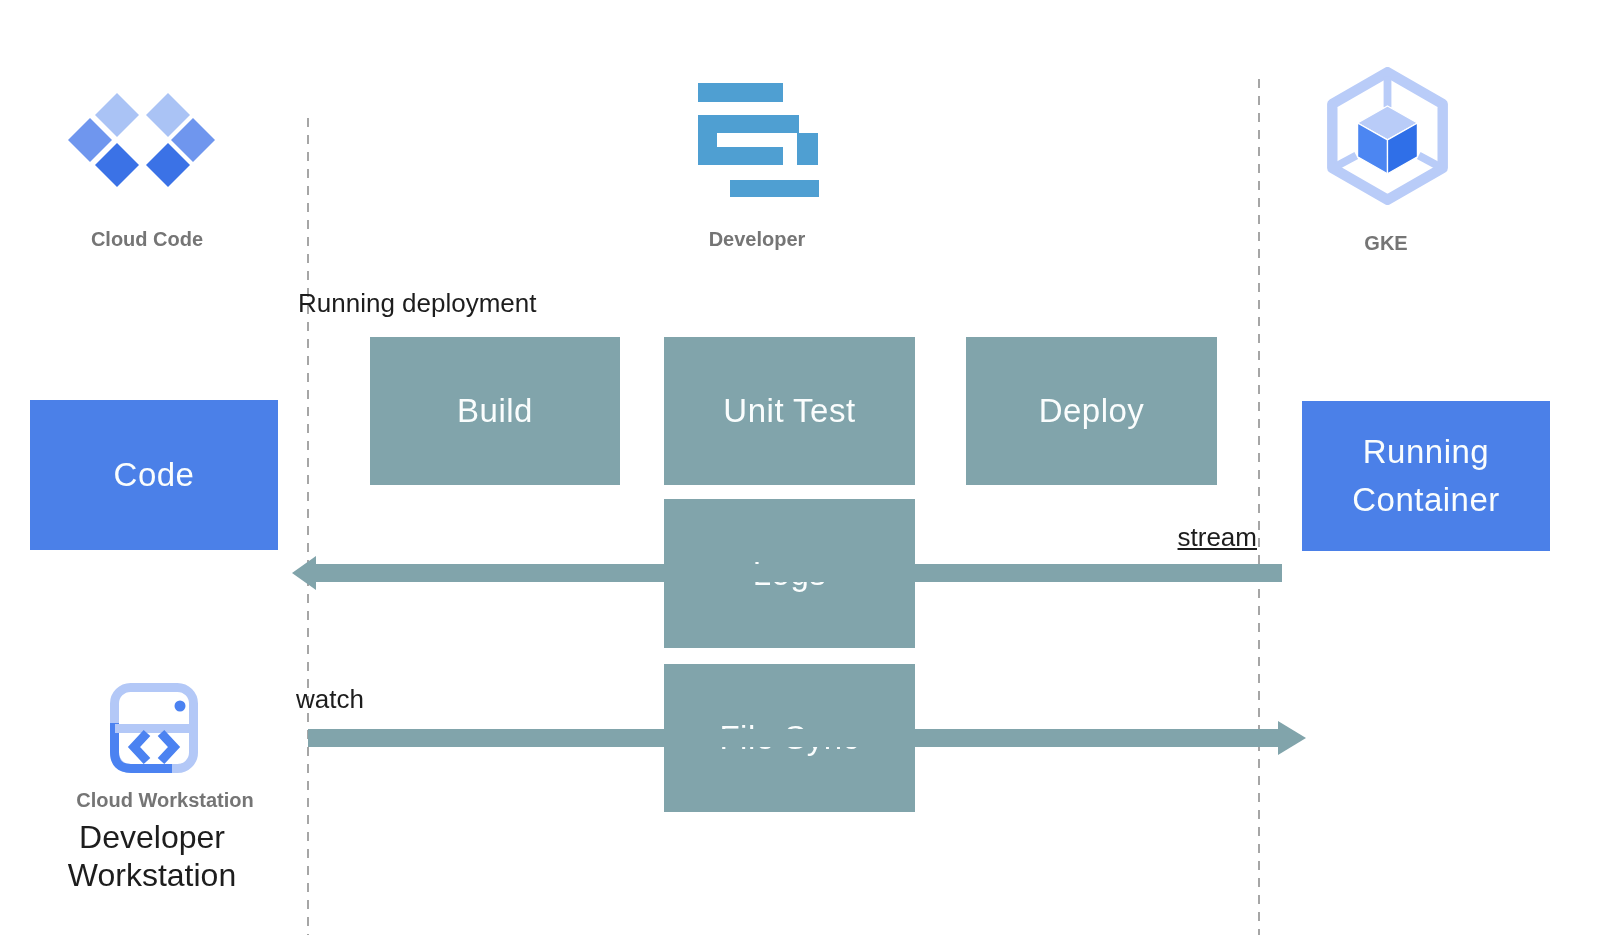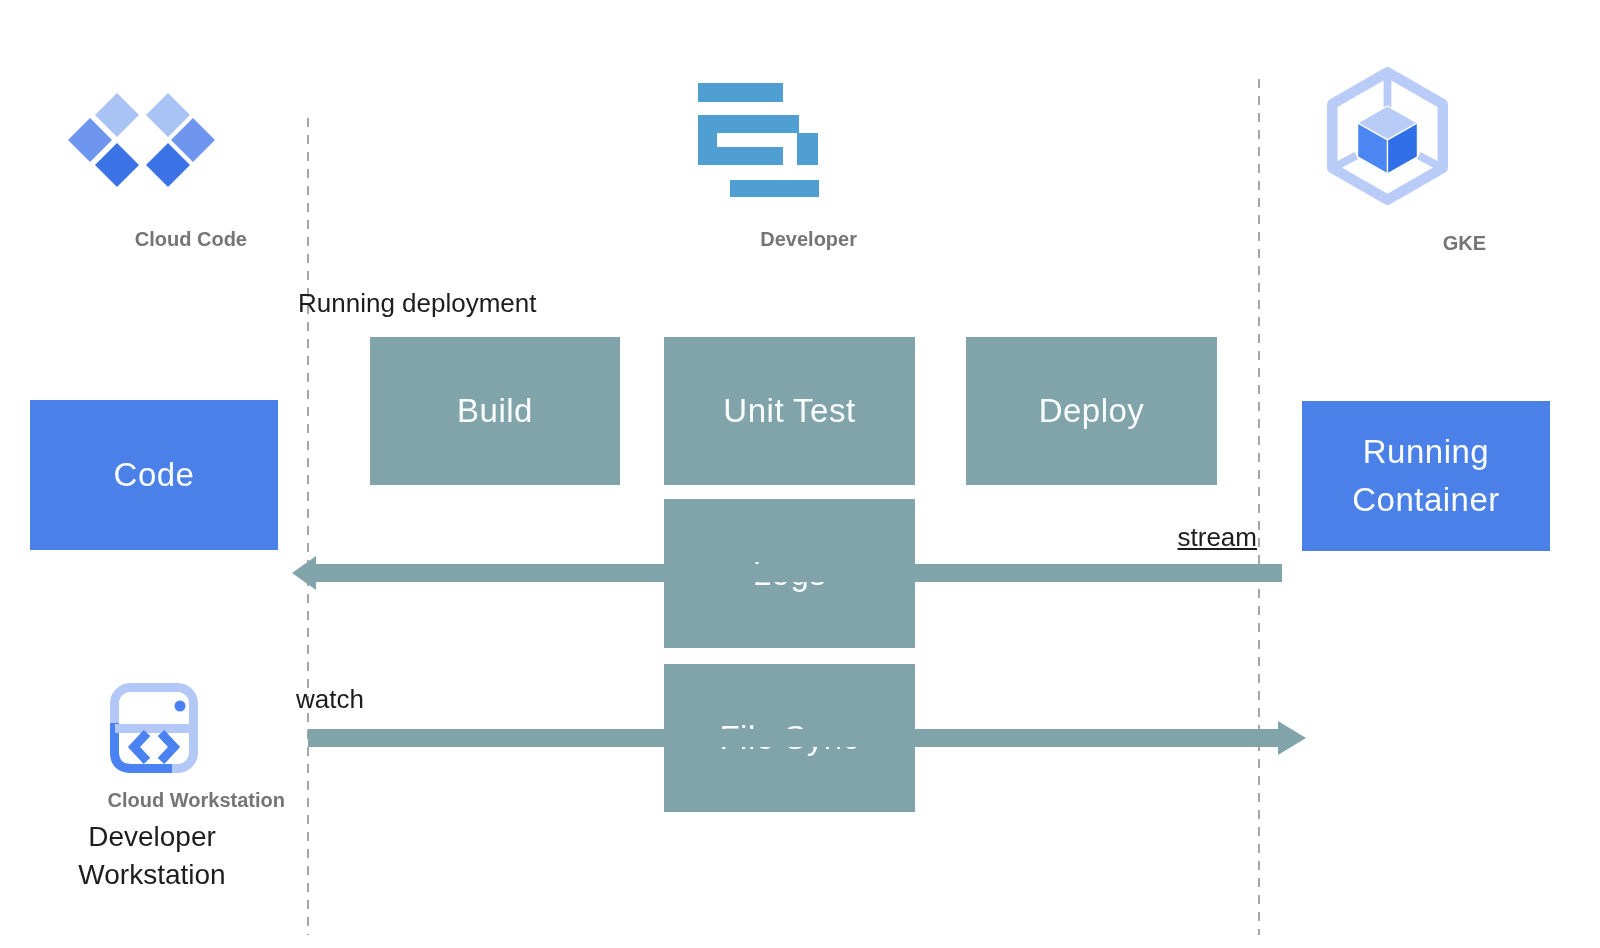--- a/index.html
+++ b/index.html
@@ -45,27 +45,27 @@
     border-top:17px solid transparent;border-bottom:17px solid transparent;
     border-left:28px solid var(--process-teal);
   }
 
   
   .annot{position:absolute;color:var(--text-black);font-size:26px;font-weight:400;}
   .annot-initial{left:298px;top:288px;}
   .annot-stream{left:1057px;top:522px;width:200px;text-align:right;text-decoration:underline;}
   .annot-watch{left:296px;top:684px;}
 
-  .icon-label{position:absolute;color:var(--label-gray);font-size:20px;font-weight:700;text-align:right;}
+  .icon-label{position:absolute;color:var(--label-gray);font-size:20px;font-weight:700;text-align:center;}
   .lbl-cloud-code{left:47px;top:228px;width:200px;}
   .lbl-skaffold{left:657px;top:228px;width:200px;}
   .lbl-gke{left:1286px;top:232px;width:200px;}
   .lbl-cloud-workstation{left:45px;top:789px;width:240px;}
 
-  .big-label{position:absolute;color:var(--text-black);font-size:28px;line-height:38px;text-align:center;font-weight:400;}
+  .big-label{position:absolute;color:var(--text-black);font-size:32px;line-height:38px;text-align:center;font-weight:400;}
   .lbl-dev-workstation{left:32px;top:818px;width:240px;}
   .lbl-dev-environment{left:1330px;top:806px;width:240px;}
 
   .icon{position:absolute;}
   .icon-cloud-code{left:67px;top:90px;}
   .icon-skaffold{left:698px;top:83px;}
   .icon-gke{left:1322px;top:67px;}
   .icon-workstation{left:110px;top:683px;}
 </style>
 </head>

